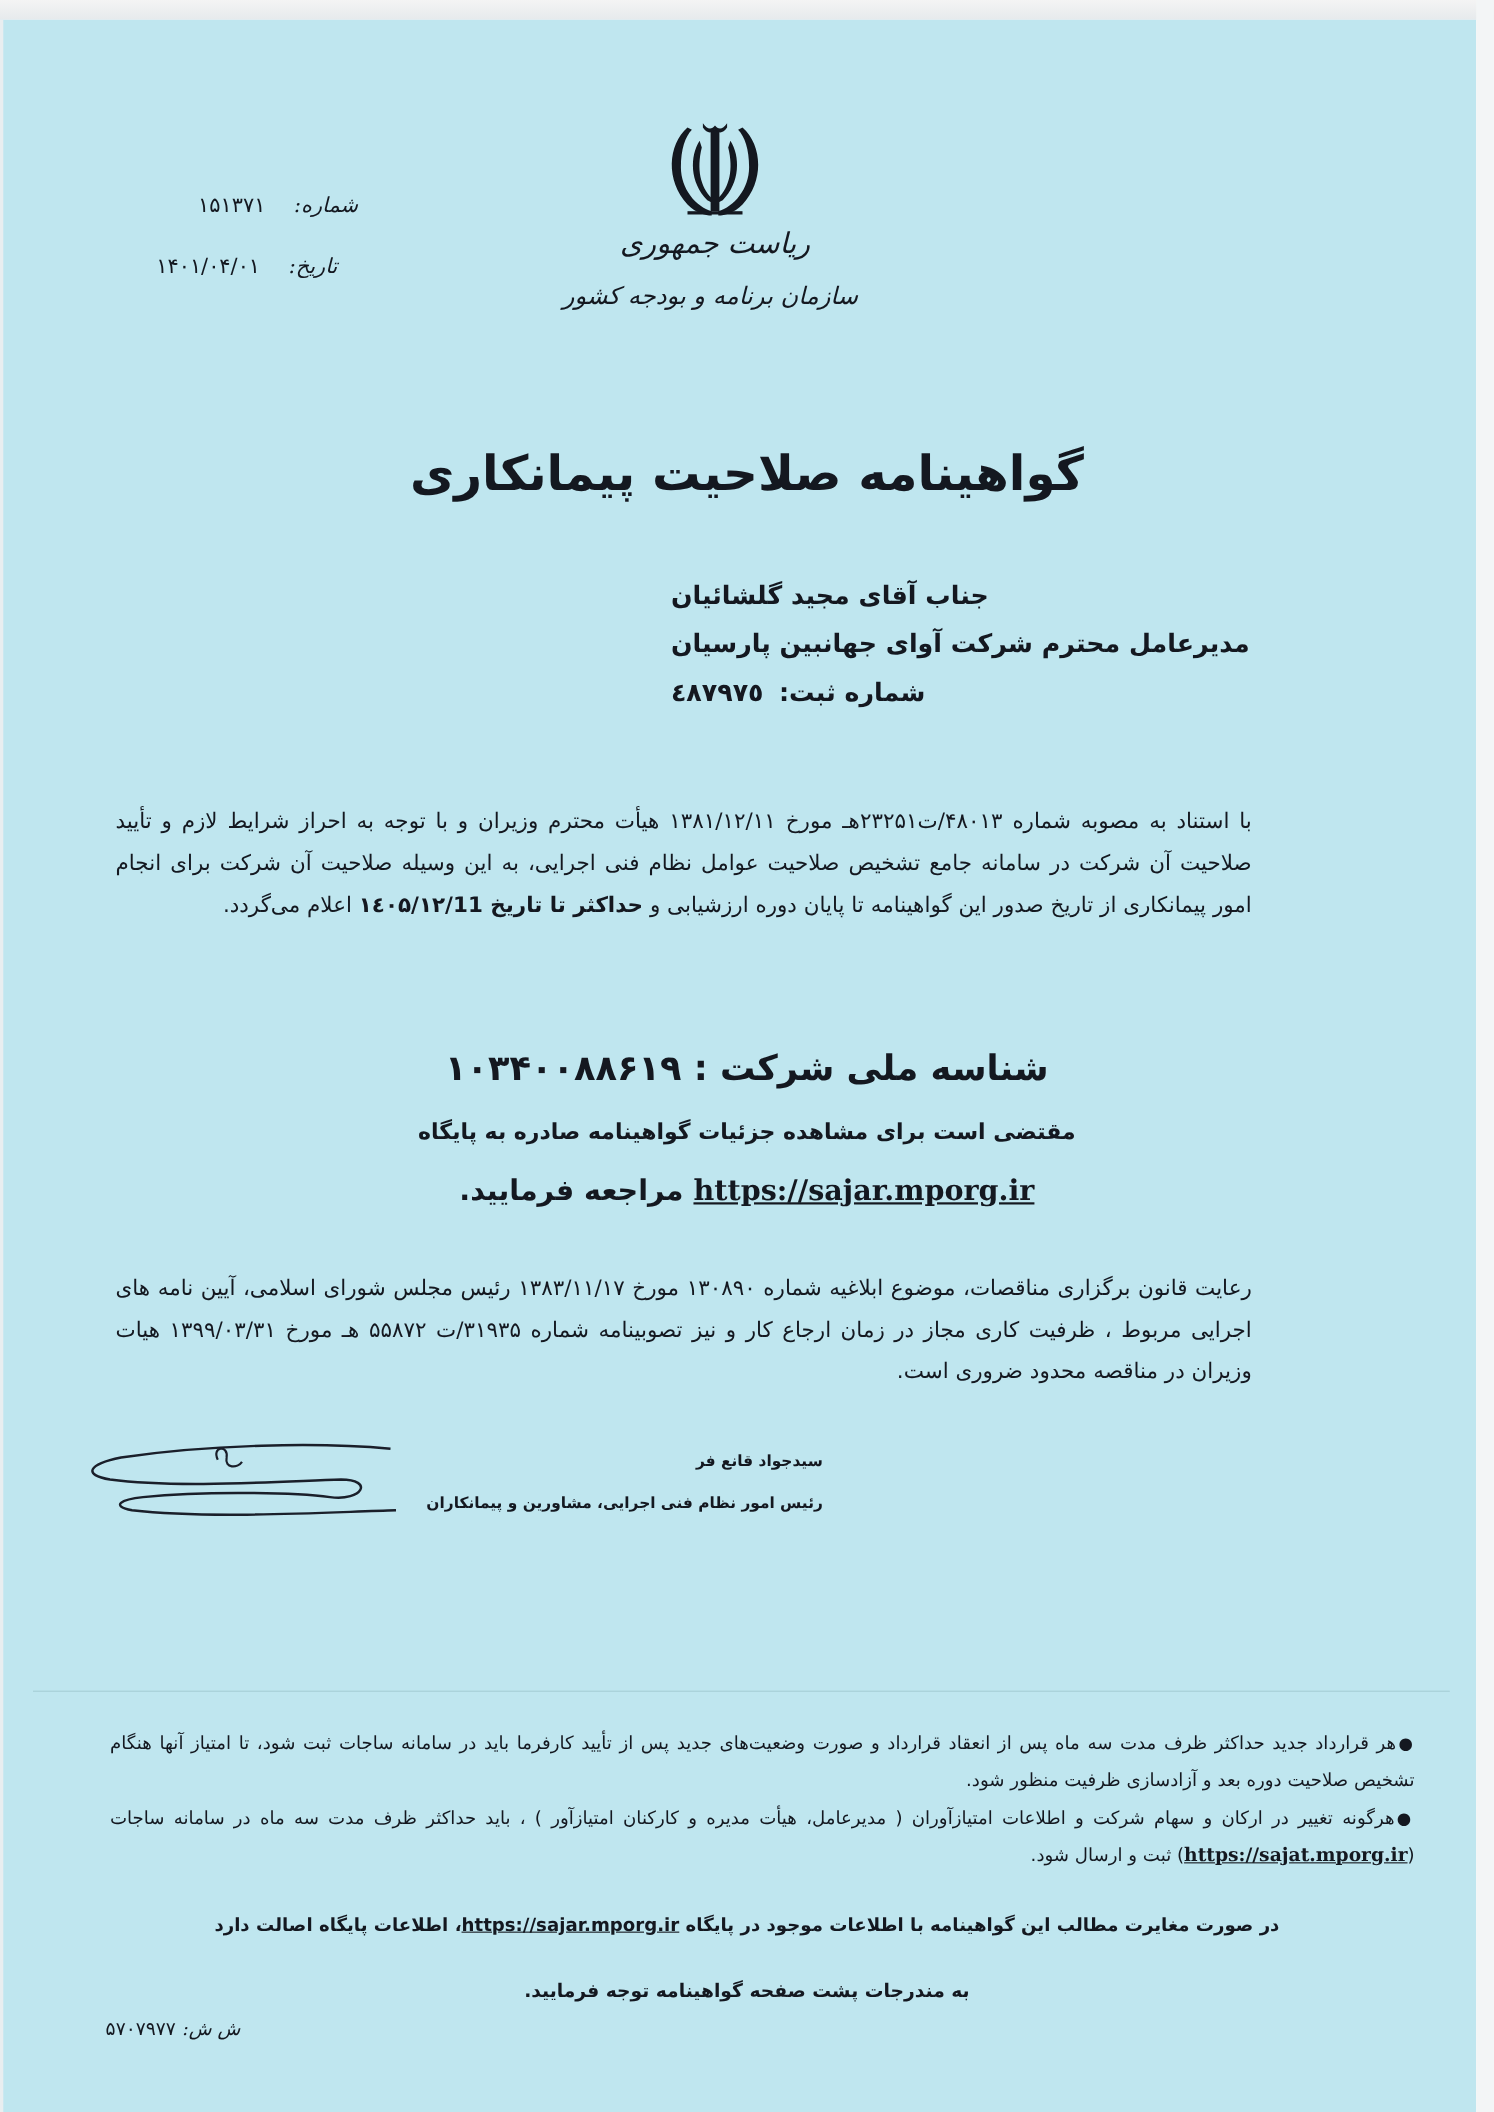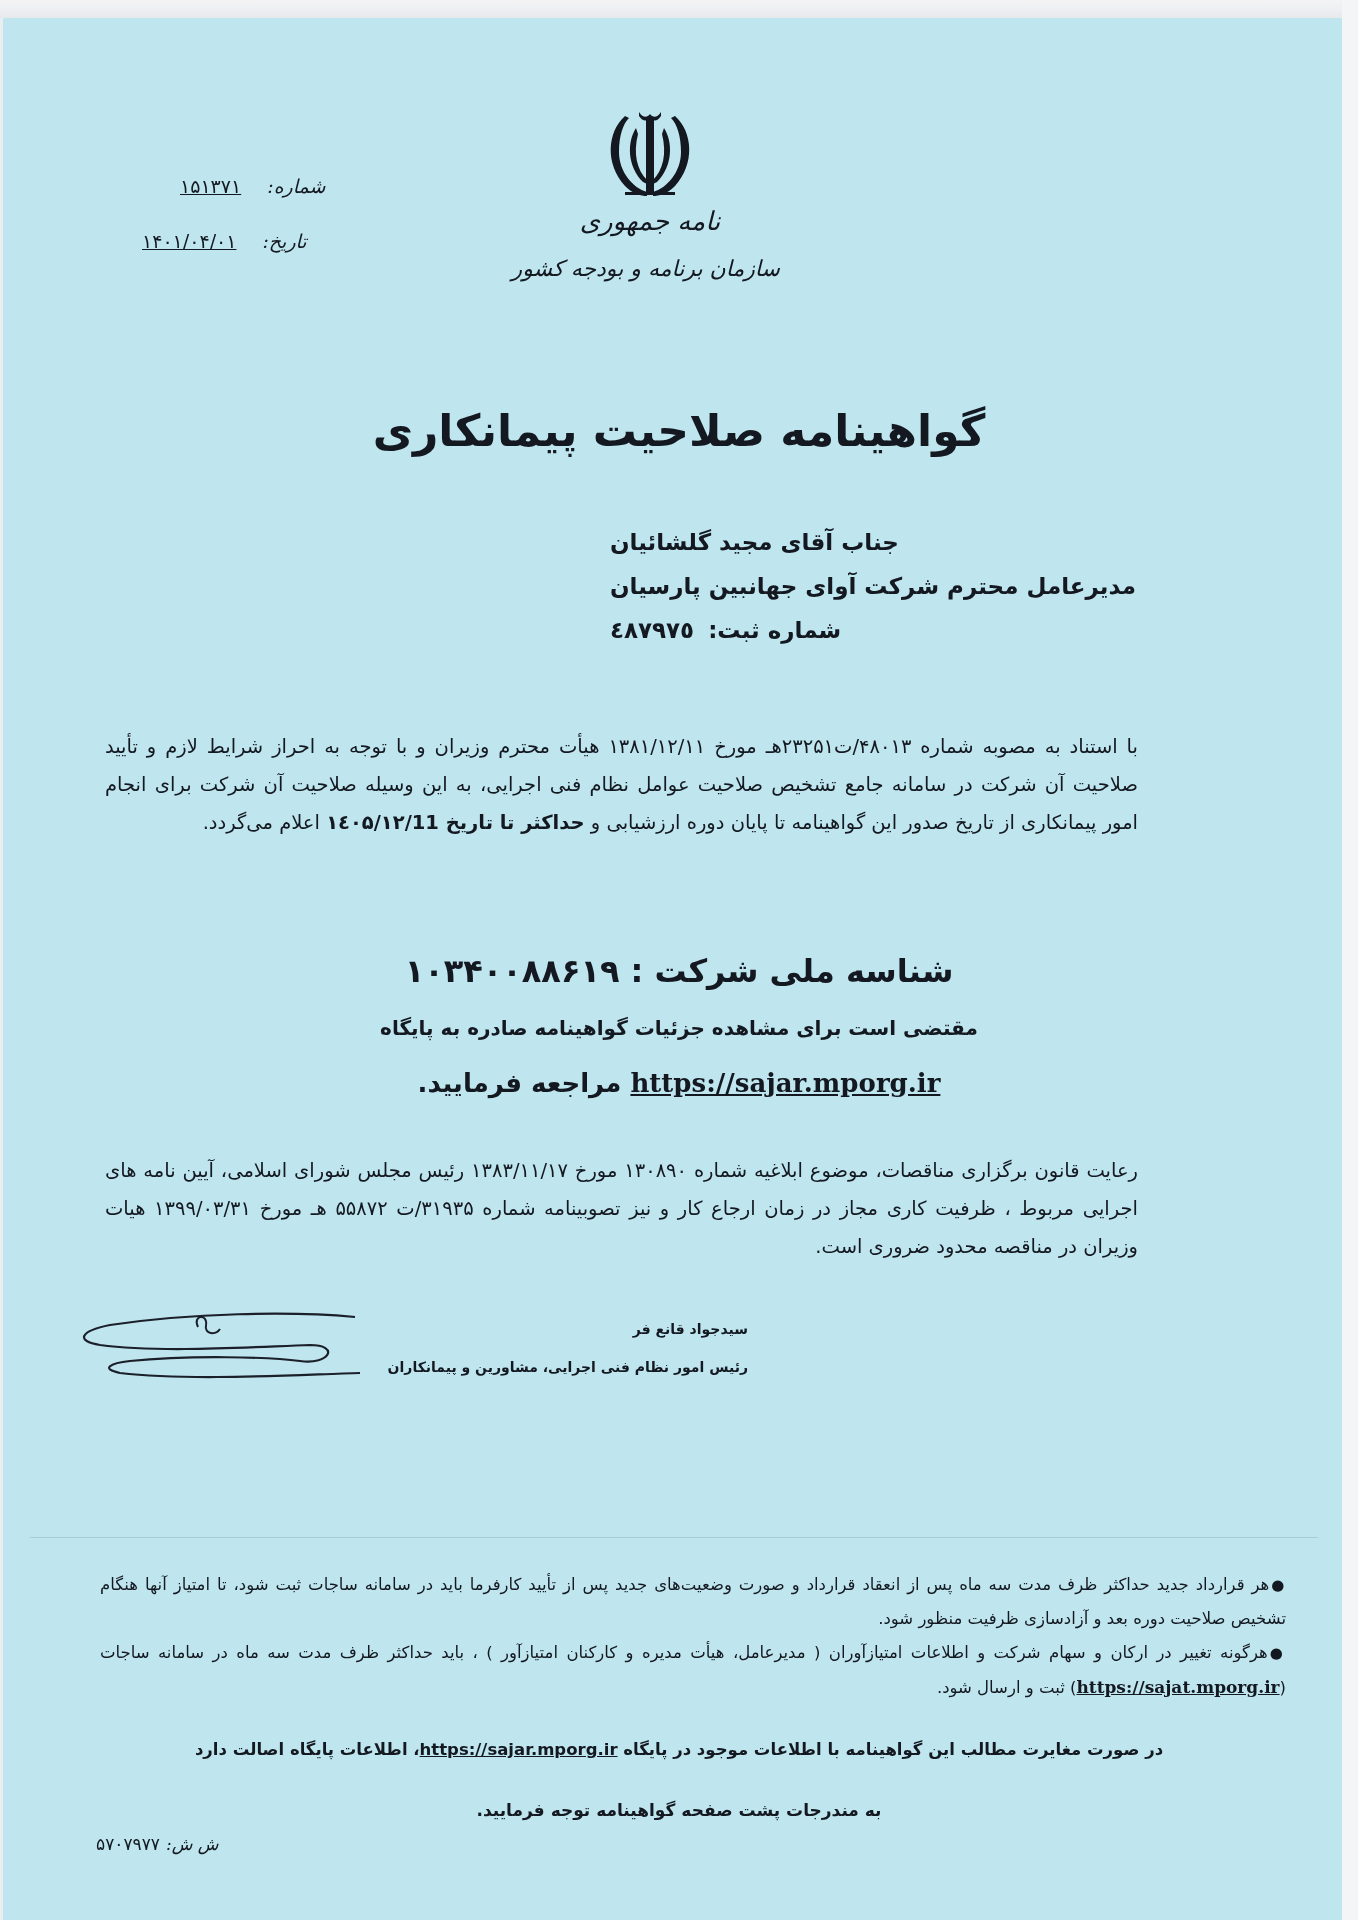--- a/index.html
+++ b/index.html
@@ -49,21 +49,20 @@
     }
     .meta-label {
       font-family: "DejaVu Serif", serif;
       font-style: italic;
       font-size: 19px;
     }
     .meta-value {
       font-family: "DejaVu Sans", sans-serif;
       font-size: 19px;
       letter-spacing: 1px;
-      text-decoration: underline;
     }
 
     
     .emblem {
       position: absolute;
       left: 603px;
       top: 108px;
       width: 94px;
       height: 92px;
     }
@@ -224,21 +223,21 @@
   <g fill="#141820">
     <path d="M22 8 C4 24 2 56 22 78 C30 86 38 88 44 88 L44 84 C30 80 16 64 16 44 C16 28 20 16 26 10 Z"></path>
     <path d="M72 8 C90 24 92 56 72 78 C64 86 56 88 50 88 L50 84 C64 80 78 64 78 44 C78 28 74 16 68 10 Z"></path>
     <path d="M33 20 C24 34 24 58 40 74 L44 76 L44 72 C34 62 30 46 35 26 Z"></path>
     <path d="M61 20 C70 34 70 58 54 74 L50 76 L50 72 C60 62 64 46 59 26 Z"></path>
     <rect x="43" y="10" width="8" height="74"></rect>
     <path d="M36 4 C40 10 44 10 47 6 C50 10 54 10 58 4 L58 8 C54 14 50 13 47 10 C44 13 40 14 36 8 Z"></path>
     <rect x="22" y="84" width="50" height="3"></rect>
   </g>
 </svg>
-<div class="org-line" style="left:560px; top:206px; width:180px; font-size:26px;">نامه جمهوری</div>
+<div class="org-line" style="left:560px; top:206px; width:180px; font-size:26px;">ریاست جمهوری</div>
 <div class="org-line" style="left:520px; top:256px; width:260px; font-size:22px;">سازمان برنامه و بودجه کشور</div>
 
 <div class="title">گواهینامه صلاحیت پیمانکاری</div>
 
 <div class="addressee">
   <div>جناب آقای مجید گلشائیان</div>
   <div>مدیرعامل محترم شرکت آوای جهانبین پارسیان</div>
   <div>
     <span>شماره ثبت:</span><span class="reg-num">٤٨٧٩٧٥</span>
   </div>

